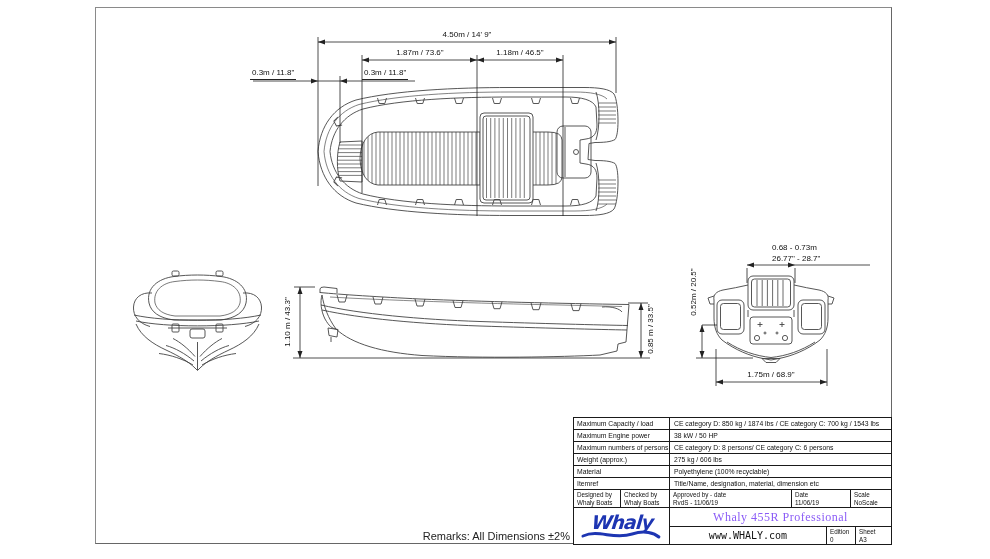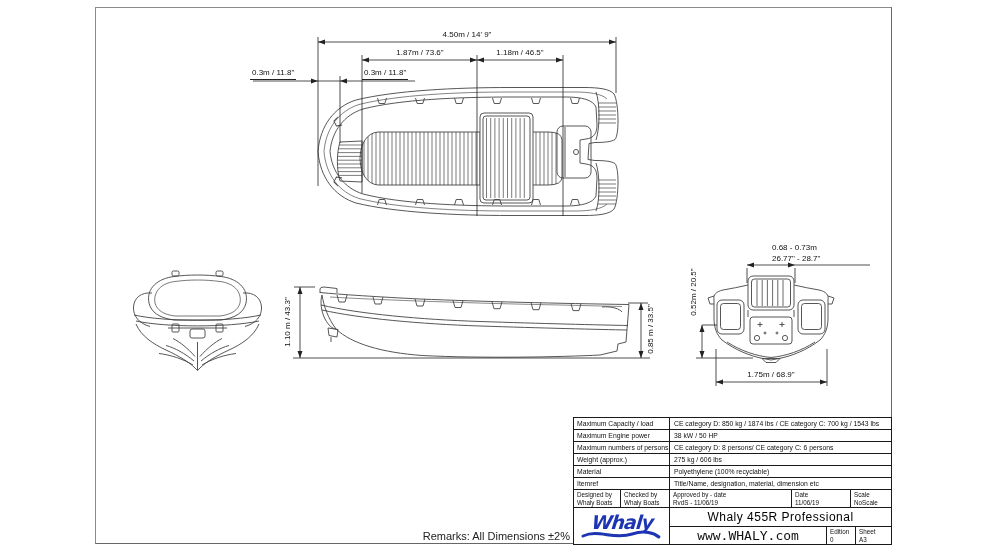--- a/index.html
+++ b/index.html
@@ -22,25 +22,25 @@
              padding-left:3px;box-sizing:border-box;}
   .srow .val{flex:1;padding-left:4px;}
   .trow{display:flex;height:18px;border-bottom:1px solid #1a1a1a;box-sizing:border-box;}
   .tcell{border-right:1px solid #1a1a1a;box-sizing:border-box;padding:1px 0 0 3px;font-size:6.3px;line-height:7.5px;}
   .tcell:last-child{border-right:none;flex:1;}
   .bottomblock{display:flex;height:36px;}
   .logocell{width:96px;border-right:1px solid #1a1a1a;box-sizing:border-box;display:flex;
             align-items:center;justify-content:center;position:relative;}
   .rightcol{flex:1;display:flex;flex-direction:column;}
   .titlecell{height:19px;border-bottom:1px solid #1a1a1a;box-sizing:border-box;display:flex;
-             align-items:center;justify-content:center;font-family:Liberation Sans, sans-serif;
-             font-size:12px;letter-spacing:.5px;color:#000000;}
+             align-items:center;justify-content:center;font-family:Liberation Serif, serif;
+             font-size:12px;letter-spacing:.5px;color:#8b5cf6;}
   .strip{flex:1;display:flex;}
   .wwwcell{flex:1;display:flex;align-items:center;justify-content:center;
-           font-family:"DejaVu Sans Mono",monospace;font-size:13px;text-align:right;}
+           font-family:"DejaVu Sans Mono",monospace;font-size:10px;text-align:right;}
   .mini{width:29px;border-left:1px solid #1a1a1a;box-sizing:border-box;padding:1px 0 0 3px;
         font-size:6.3px;line-height:7.5px;}
   .mini.sheetc{width:36px;}
   .logo{position:relative;transform:skewX(-6deg);text-align:center;}
   .logo .lt{font-family:"DejaVu Sans",sans-serif;font-style:italic;font-weight:bold;
             font-size:19px;line-height:18px;letter-spacing:-1px;}
   .logo svg{display:block;margin:-3px auto 0;}
 </style>
 </head>
 <body>

